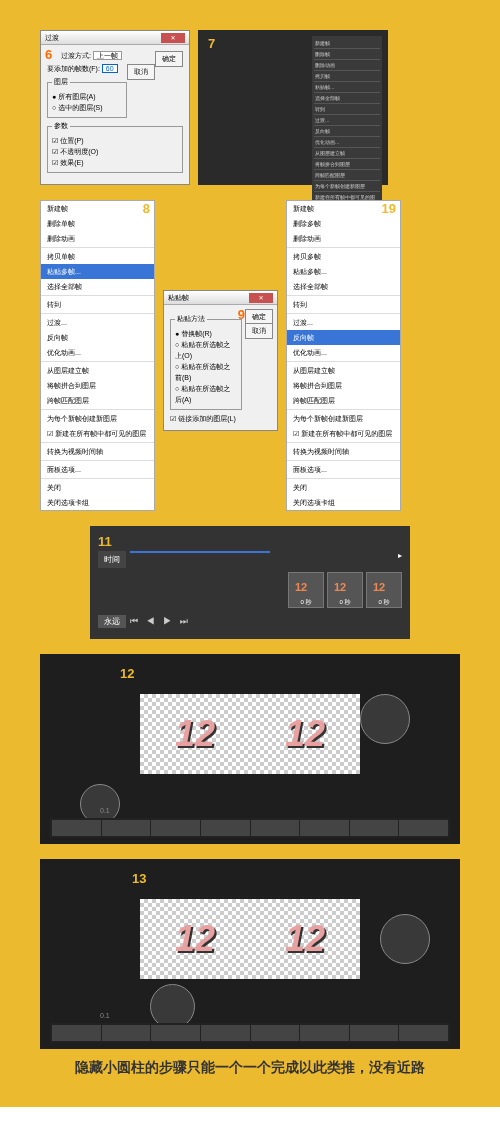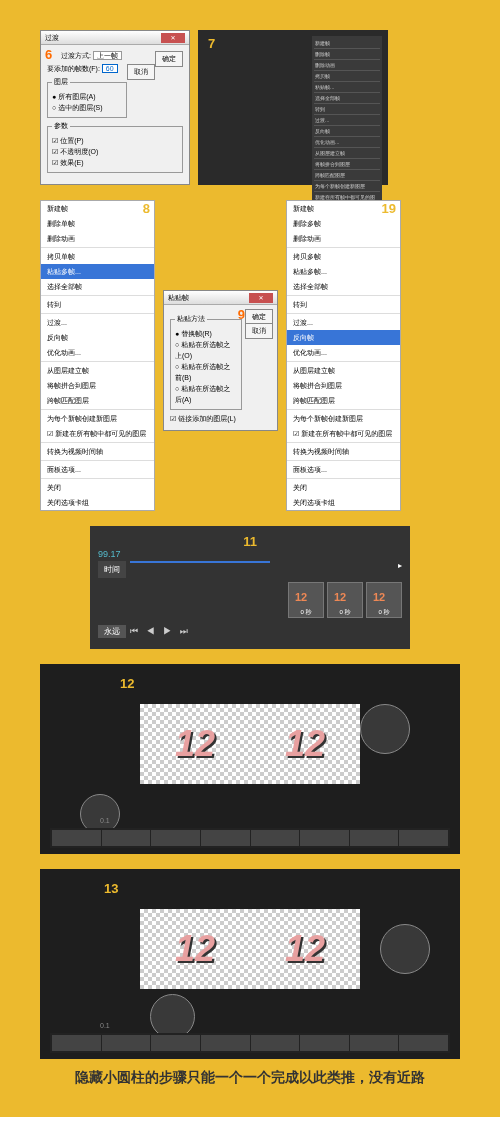--- a/index.html
+++ b/index.html
@@ -181,22 +181,21 @@
     <div class="menu-item">转换为视频时间轴</div>
     <div class="menu-sep"></div>
     <div class="menu-item">面板选项...</div>
     <div class="menu-sep"></div>
     <div class="menu-item">关闭</div>
     <div class="menu-item">关闭选项卡组</div>
   </div>
 </div>
 
 <div class="timeline-panel" style="width:320px;margin:0 auto 15px;position:relative">
-  <div style="text-align:center"><span class="step-num yellow" style="position:static">11</span></div>
-  <div style="color:#5bc;font-size:9px">99.17</div>
+  <div style="text-align:left"><span class="step-num yellow" style="position:static">11</span></div>
   <div style="display:flex;align-items:flex-start;gap:4px;margin-top:2px">
     <div style="background:#444;padding:3px 6px;font-size:8px">时间</div>
     <div class="dropdown" style="width:140px">
     </div>
     <span style="margin-left:auto">▸</span>
   </div>
   <div style="display:flex;gap:3px;margin-top:4px;justify-content:flex-end">
     <div class="frame-thumb">
           <span class="twelve">12</span>
           <div style="position:absolute;bottom:0;width:100%;text-align:center">0 秒</div>
@@ -233,21 +232,21 @@
         <div style="flex:1;background:#444"></div>
         <div style="flex:1;background:#444"></div>
         <div style="flex:1;background:#444"></div>
   </div>
   <span style="position:absolute;bottom:30px;left:60px;font-size:7px">0.1</span>
 </div>
 
 <div style="height:15px"></div>
 
 <div class="ps-screen">
-  <span class="step-num yellow" style="left:64px;top:12px">13</span>
+  <span class="step-num yellow" style="left:92px;top:12px">13</span>
   <div class="canvas-area">
     <span class="big12">12</span>
     <span class="big12">12</span>
   </div>
   <div class="circle-hint" style="right:30px;top:55px"></div>
   <div class="circle-hint" style="left:110px;bottom:20px;width:45px;height:45px"></div>
   <div style="position:absolute;bottom:6px;left:10px;right:10px;height:20px;background:#222;display:flex;gap:1px;padding:2px">
     <div style="flex:1;background:#444"></div>
         <div style="flex:1;background:#444"></div>
         <div style="flex:1;background:#444"></div>

